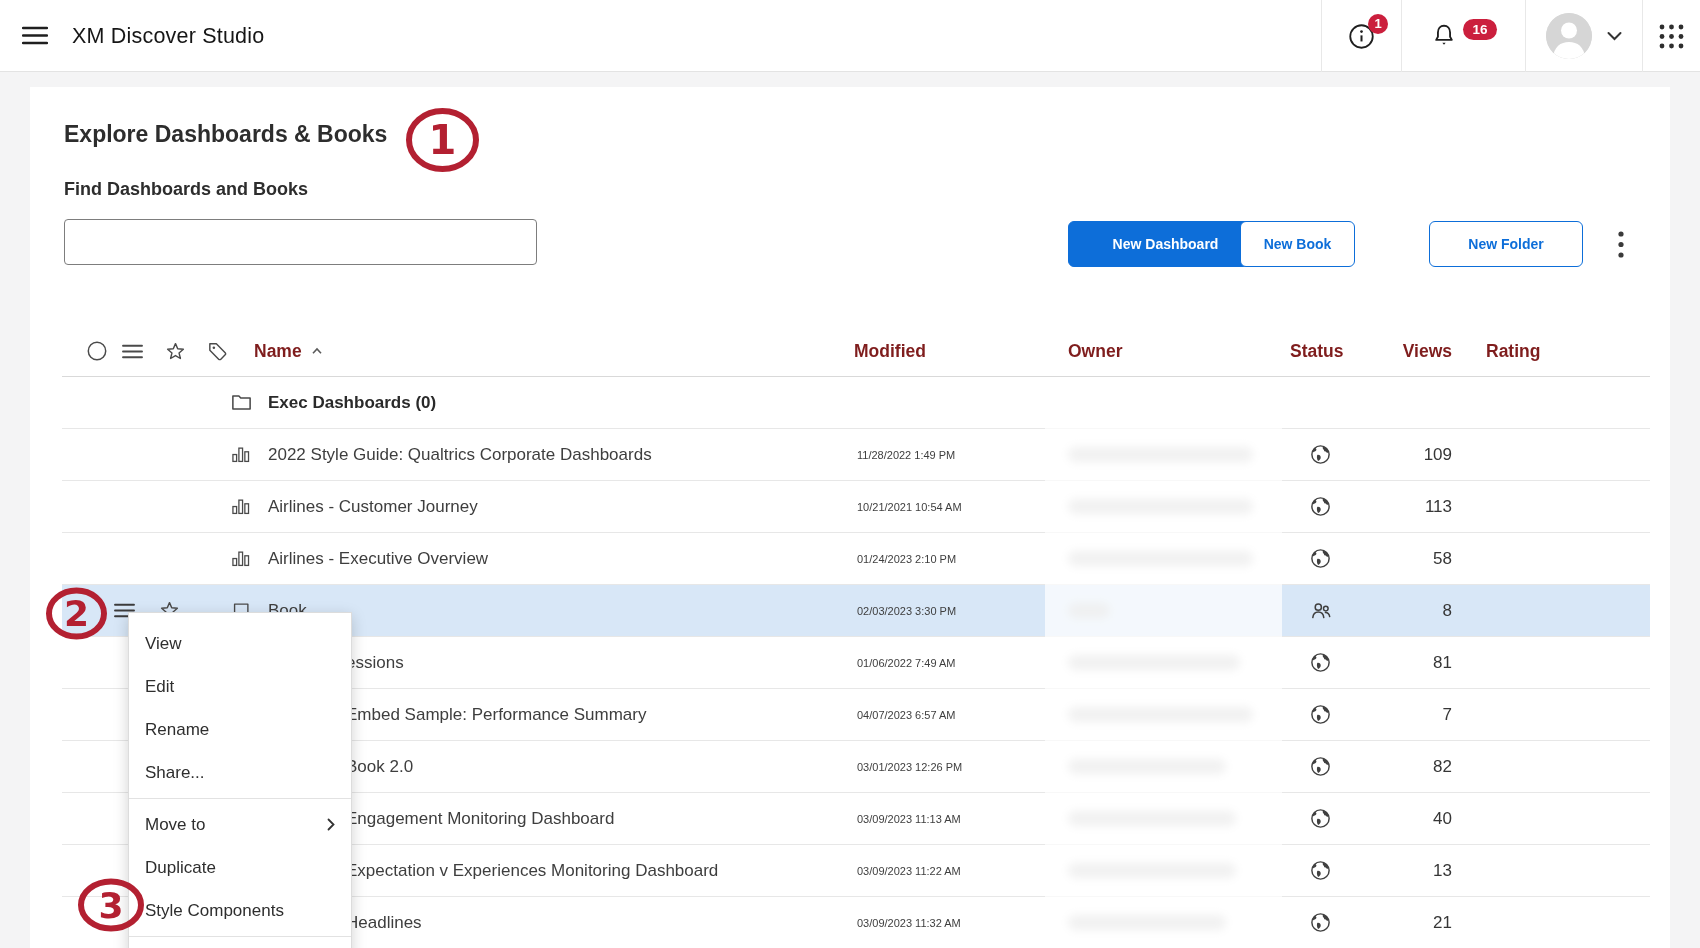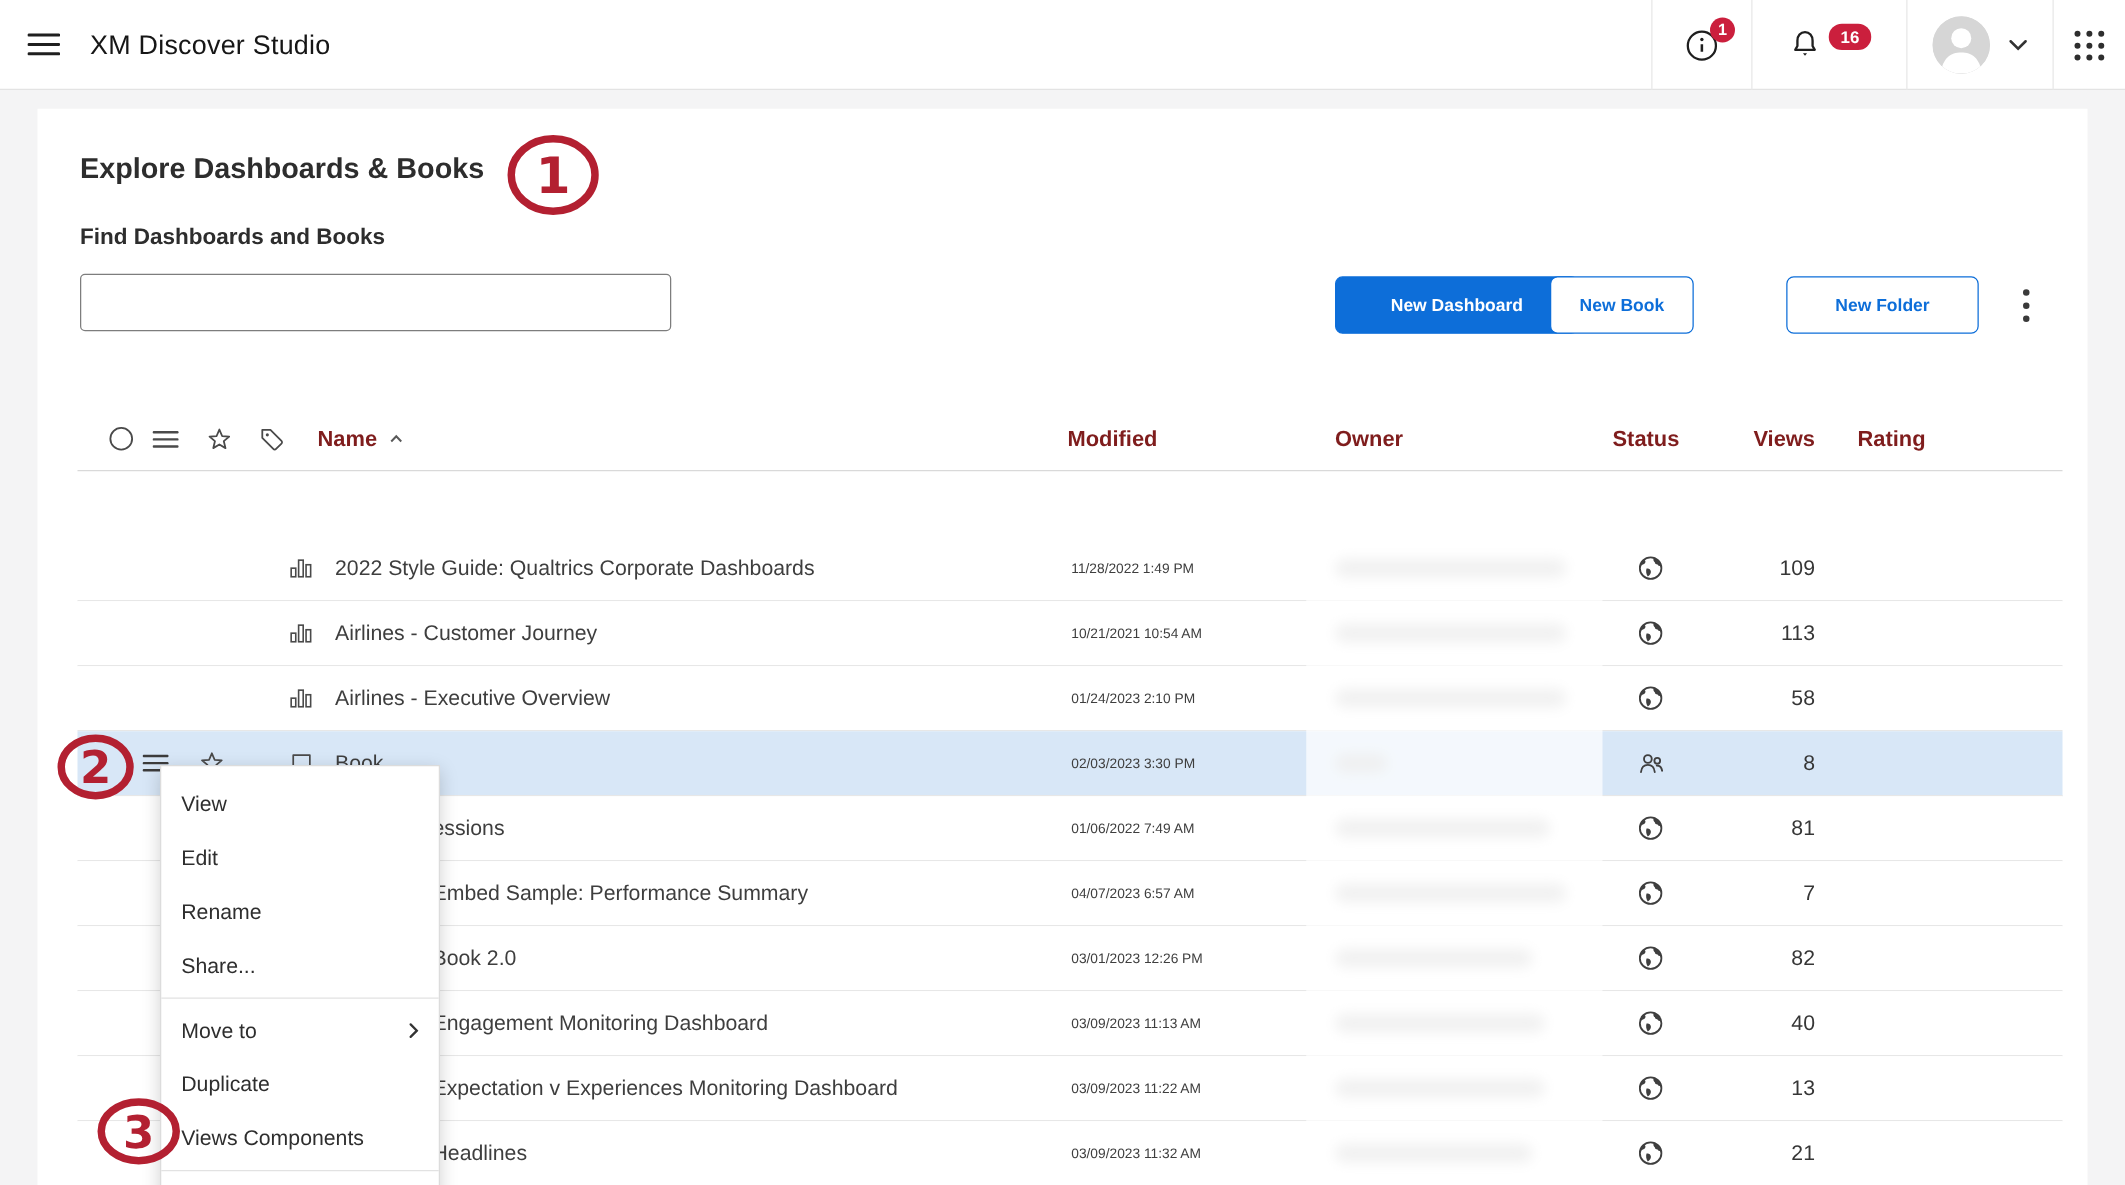--- a/index.html
+++ b/index.html
@@ -212,20 +212,28 @@
           </svg>
       </span>
     </span>
     <span class="cell hcell h-mod">Modified</span>
     <span class="cell hcell h-own">Owner</span>
     <span class="cell hcell h-status">Status</span>
     <span class="cell hcell h-views">Views</span>
     <span class="cell hcell h-rating">Rating</span>
   </div>
 
+  <div class="trow" style="top:377px">
+    <span class="cell c-typeicon">
+      <svg width="23" height="23" viewBox="0 0 24 24">
+          <path d="M3 5.2 H9.3 L11.2 7.4 H21 V18.8 H3 Z" fill="none" stroke="#4a4a4a" stroke-width="1.6" stroke-linejoin="round"></path>
+        </svg>
+    </span>
+    <span class="cell c-name bold">Exec Dashboards (0)</span>
+  </div>
 
   <div class="trow" style="top:429px">
     <span class="cell c-typeicon">
       <svg width="22" height="22" viewBox="0 0 24 24" fill="none" stroke="#4a4a4a" stroke-width="1.4">
           <rect x="3.2" y="11.5" width="4" height="7.5"></rect>
           <rect x="9.7" y="4.5" width="4" height="14.5"></rect>
           <rect x="16.2" y="8.5" width="4" height="10.5"></rect>
         </svg>
     </span>
     <span class="cell c-name">2022 Style Guide: Qualtrics Corporate Dashboards</span>
@@ -441,21 +449,21 @@
     <div class="mdiv"></div>
     <div class="mi has-sub">
       <span>Move to</span>
       <span>
         <svg width="8" height="13" viewBox="0 0 8 13">
             <path d="M1.5 1.5 L6.5 6.5 L1.5 11.5" fill="none" stroke="#333" stroke-width="1.8" stroke-linecap="round"></path>
           </svg>
       </span>
     </div>
     <div class="mi">Duplicate</div>
-    <div class="mi">Views Components</div>
+    <div class="mi">Style Components</div>
     <div class="mdiv"></div>
   </div>
 
   <svg class="anno" style="left:405px; top:107px" width="75" height="66" viewBox="0 0 75 66">
     <ellipse cx="37.5" cy="33" rx="33.5" ry="29" fill="none" stroke="#b32031" stroke-width="6"></ellipse>
     <text x="37.5" y="47" font-size="40" text-anchor="middle">1</text>
   </svg>
   <svg class="anno" style="left:45px; top:587px" width="63" height="53" viewBox="0 0 63 53">
     <ellipse cx="31.5" cy="26.5" rx="27.5" ry="23" fill="none" stroke="#b32031" stroke-width="6"></ellipse>
     <text x="31.5" y="39" font-size="36" text-anchor="middle">2</text>

